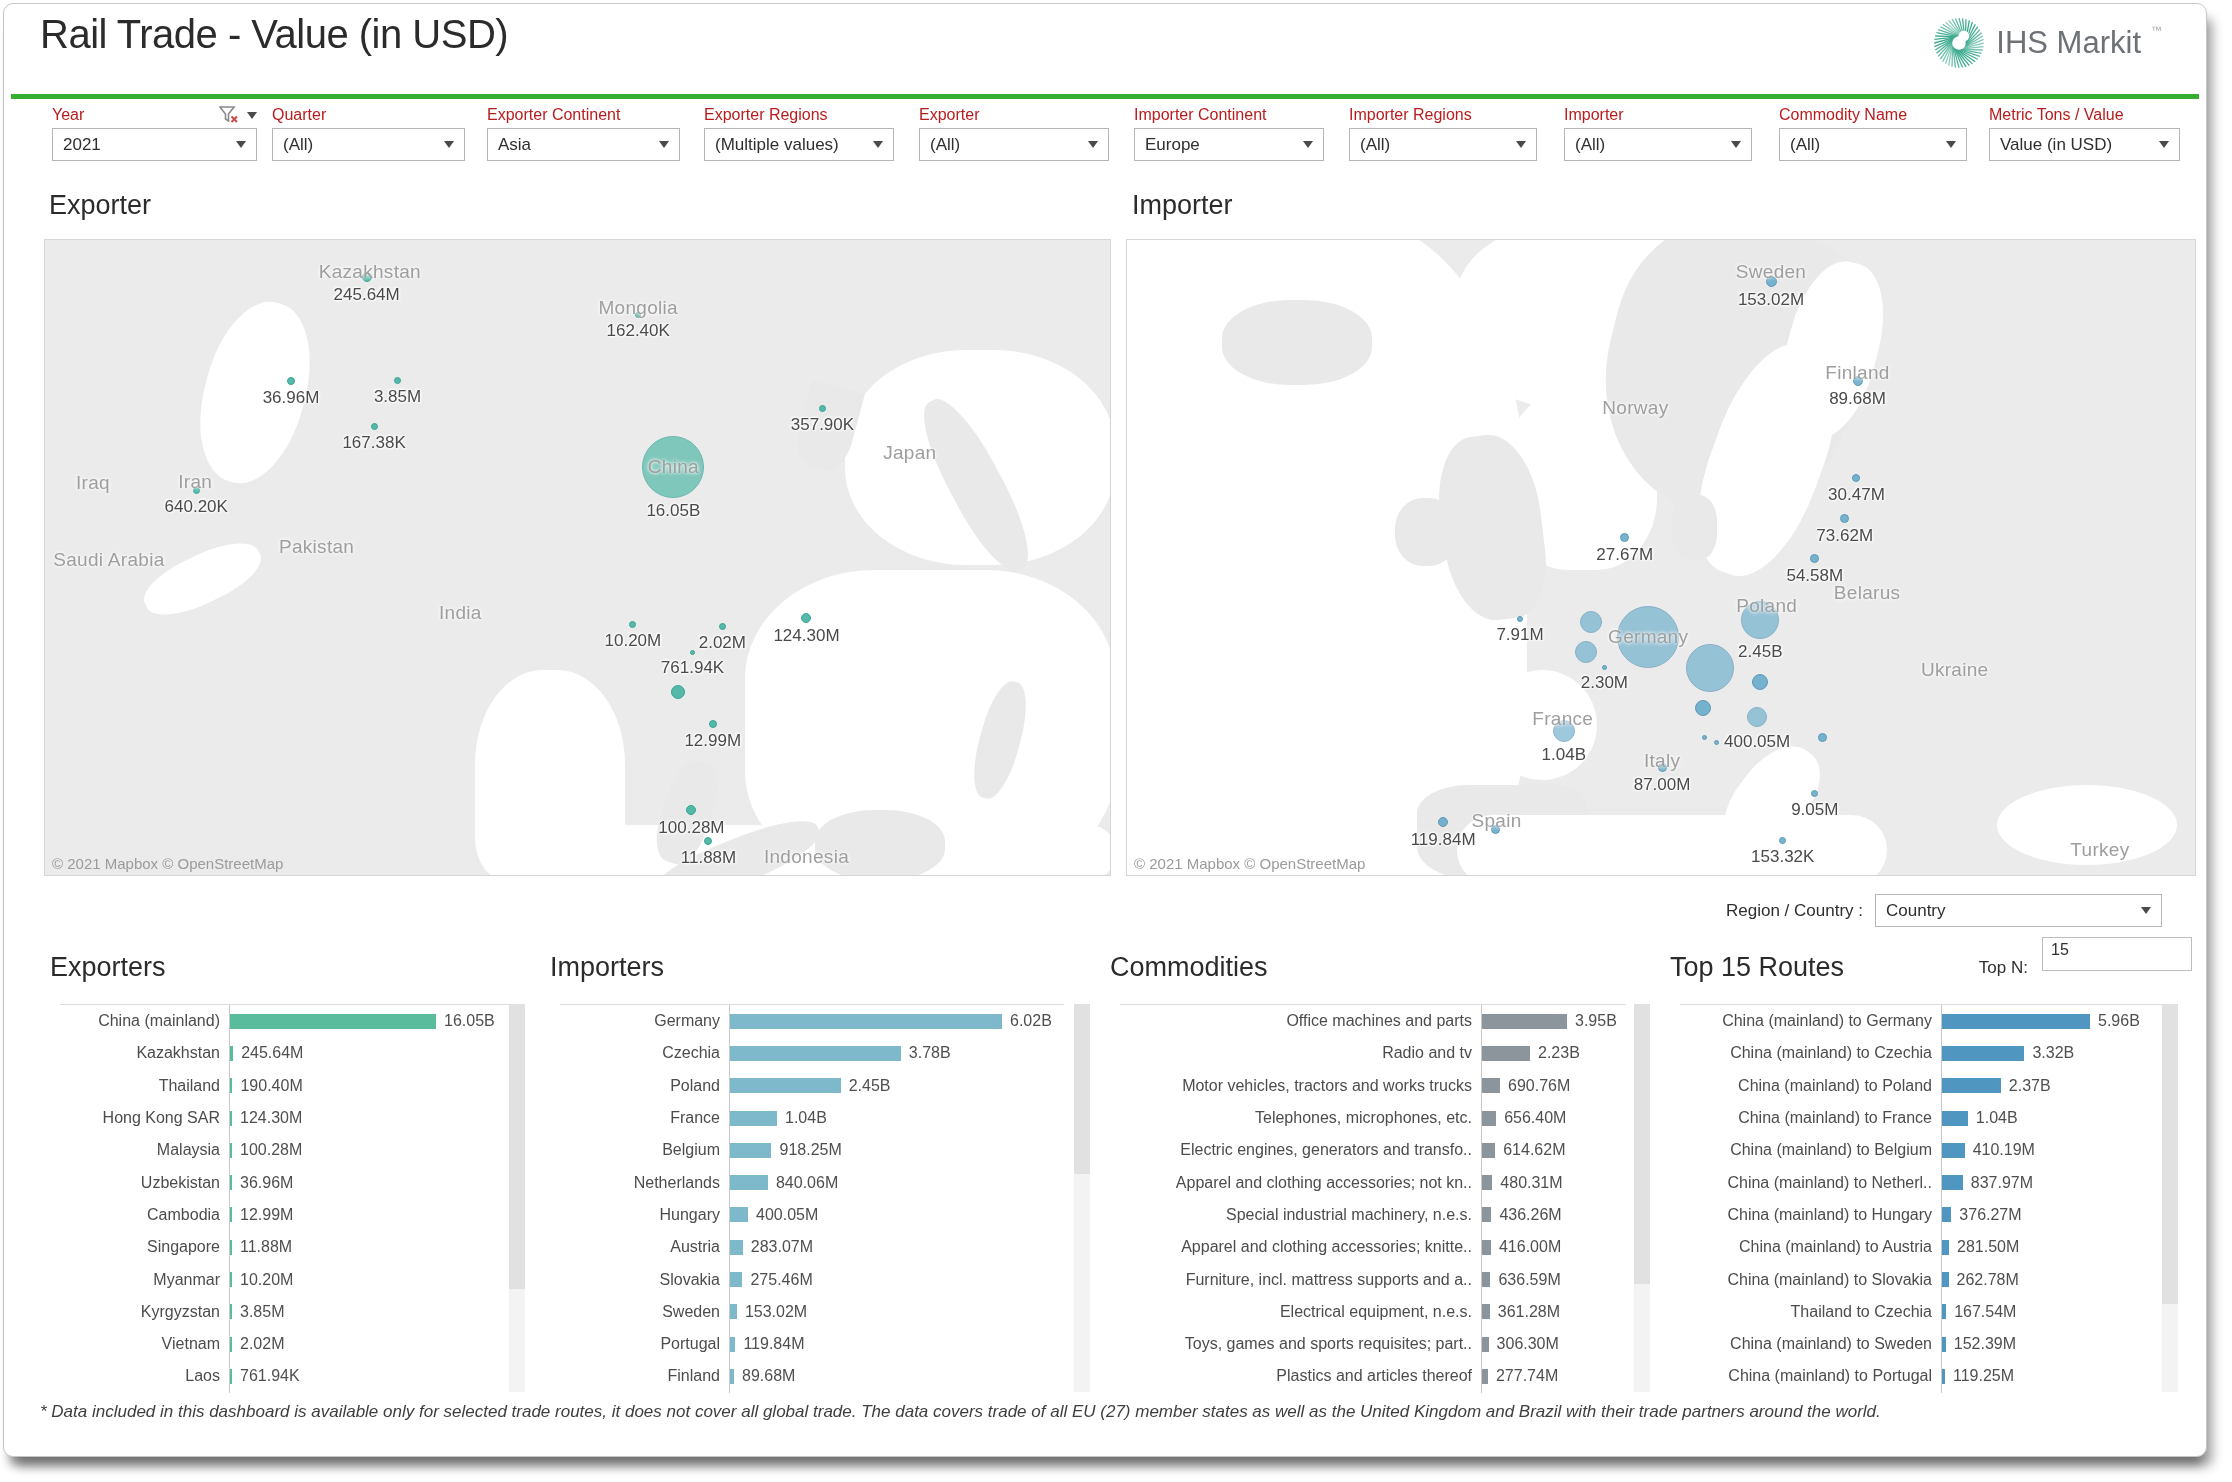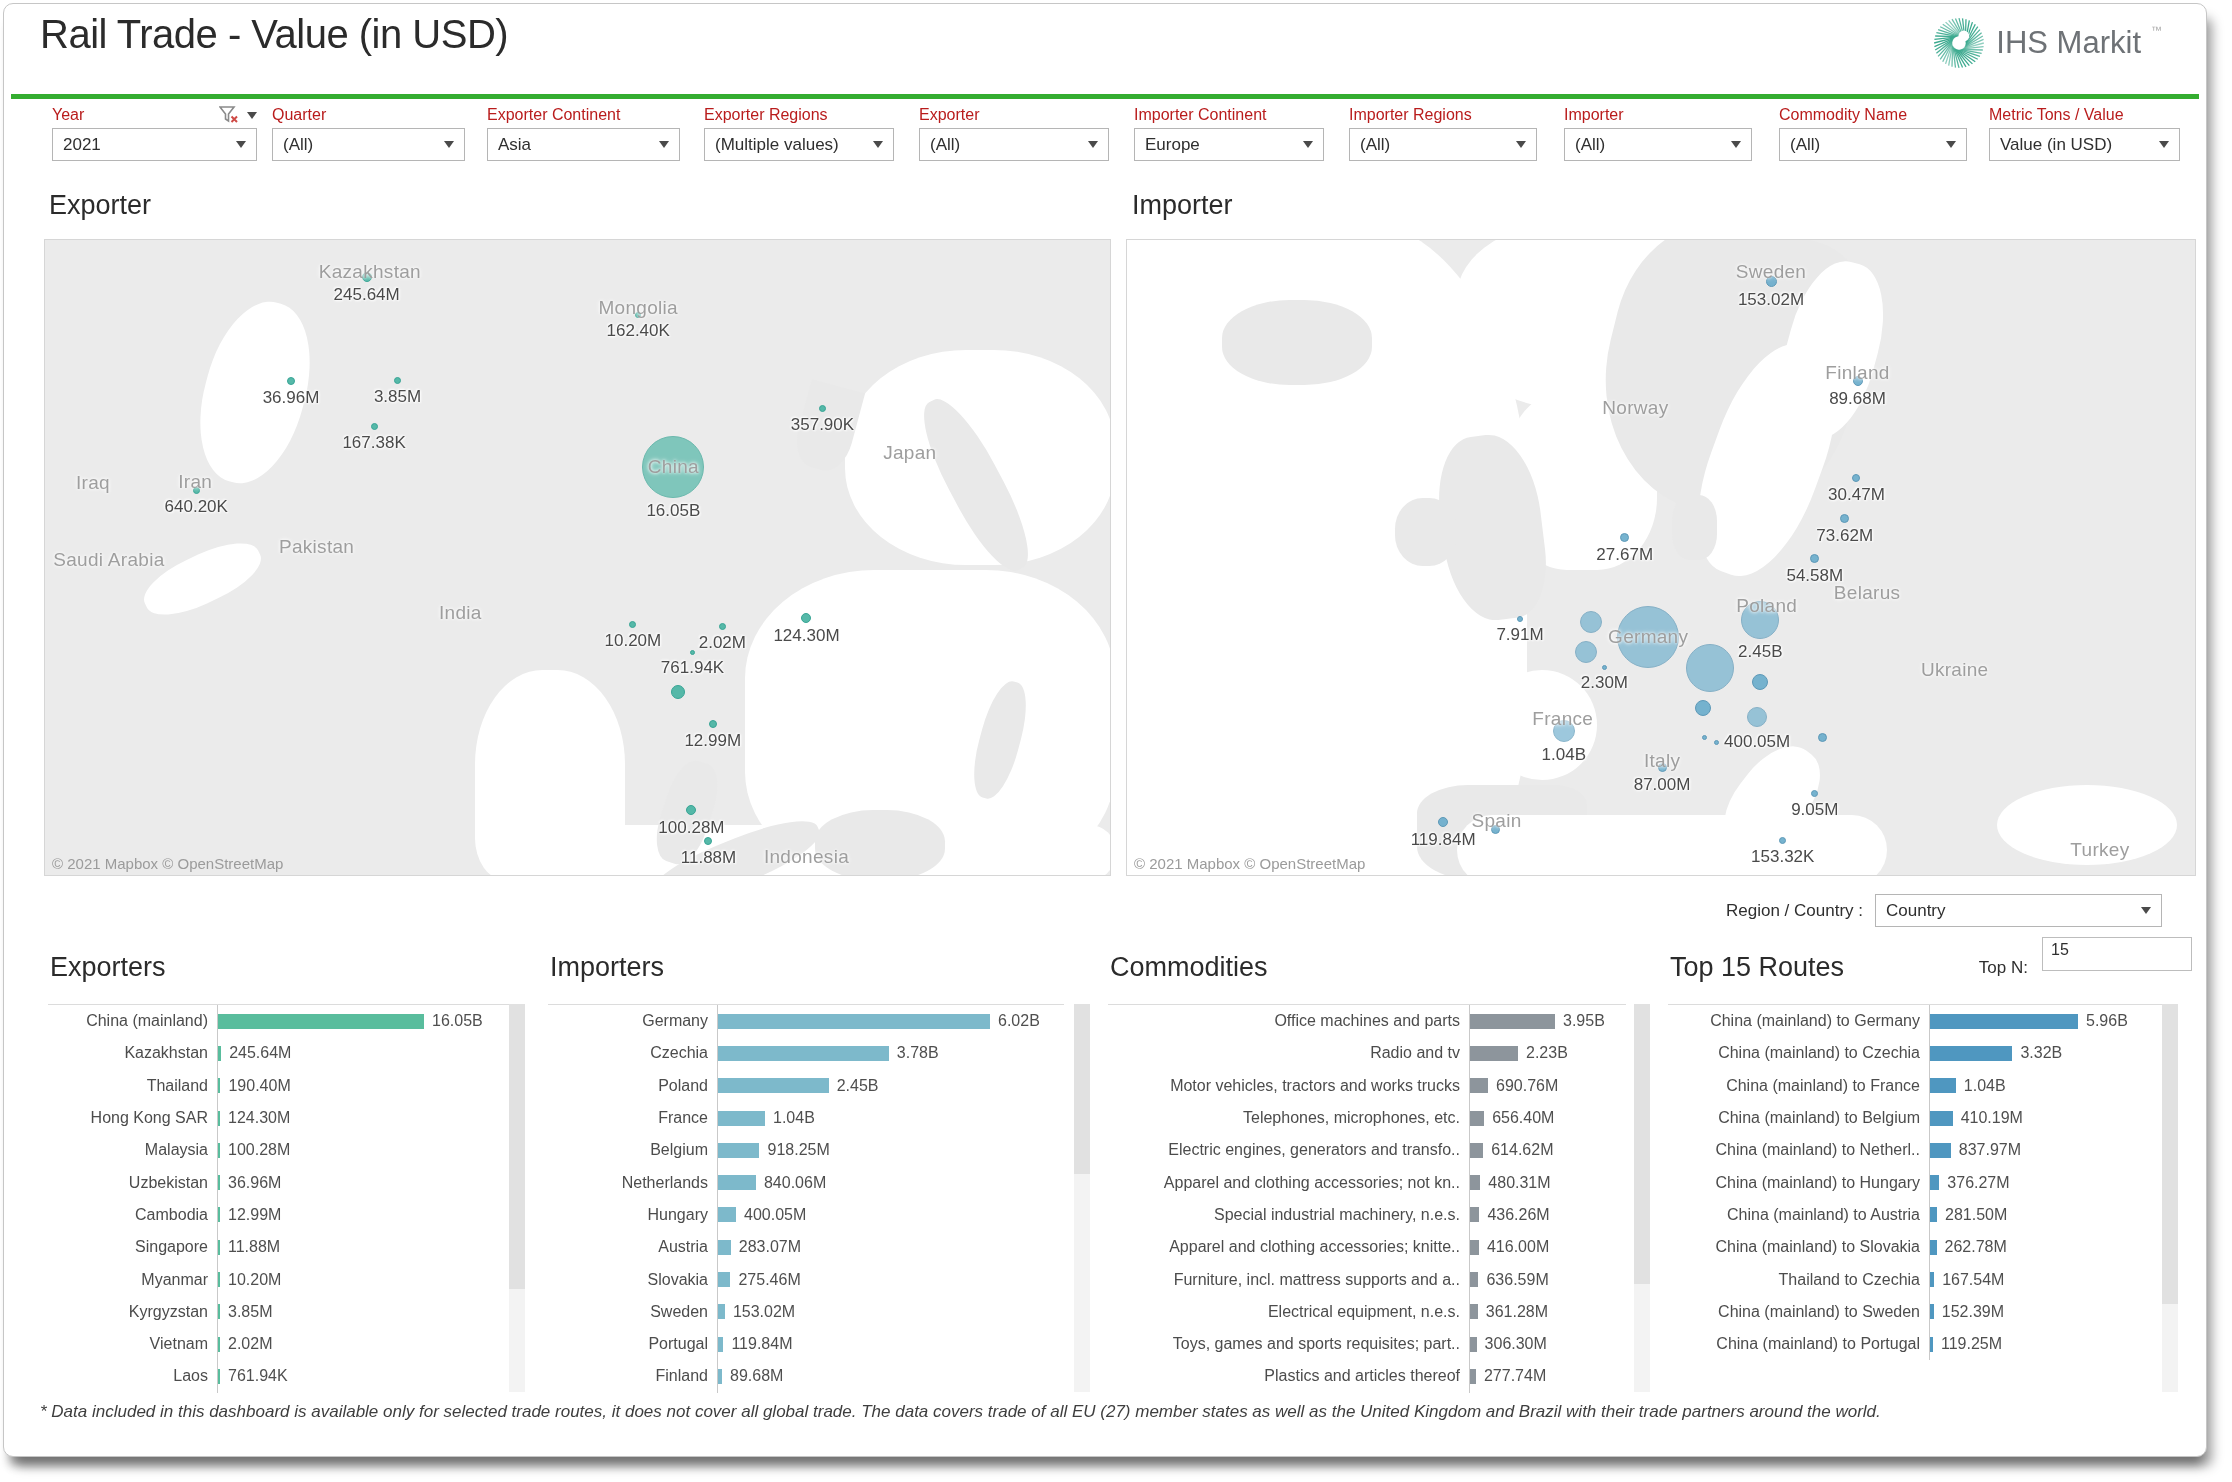--- a/index.html
+++ b/index.html
@@ -33,21 +33,21 @@
   .bval.side{transform:translateY(-50%);}
   .attrib{position:absolute;left:7px;bottom:3px;font-size:15px;color:#9b9b9b;z-index:5;}
   
   #region-row{position:absolute;top:890px;right:44px;display:flex;align-items:center;gap:12px;}
   #region-row .rlbl{font-size:17px;color:#2f2f2f;}
   #region-row .fbox{width:287px;}
   
   #charts-row{position:absolute;top:948px;left:0;width:100%;height:442px;}
   .panel{position:absolute;top:0;height:442px;}
   .panel h2{position:absolute;left:6px;top:0;margin:0;font-size:27px;font-weight:500;color:#2b2b2b;white-space:nowrap;}
-  .chart{position:absolute;top:52px;left:4px;right:30px;border-top:1px solid #dcdcdc;}
+  .chart{position:absolute;top:52px;left:16px;right:30px;border-top:1px solid #dcdcdc;}
   .brow{display:flex;align-items:center;height:32.3px;}
   .rlabel{text-align:right;padding-right:9px;font-size:16px;color:#4c4c4c;flex:none;white-space:nowrap;overflow:hidden;}
   .rbody{flex:1;display:flex;align-items:center;border-left:1px solid #c9c9c9;height:100%;}
   .rbar{height:15px;flex:none;}
   .rval{margin-left:8px;font-size:16px;color:#4f4f4f;white-space:nowrap;}
   .scroll{position:absolute;top:52px;bottom:2px;width:16px;background:#f3f3f3;}
   .thumb{width:100%;background:#e1e1e1;}
   #topn-label{position:absolute;right:166px;top:6px;font-size:17px;color:#2f2f2f;}
   #topn-input{position:absolute;right:2px;top:-15px;width:150px;height:34px;border:1px solid #bdbdbd;box-sizing:border-box;
               font-size:16px;padding:1px 8px 10px 8px;font-family:inherit;color:#2f2f2f;}
@@ -644,20 +644,27 @@
             </span>
           </div>
           <div class="brow">
             <span class="rlabel" style="width: 252px;">China (mainland) to Czechia</span>
             <span class="rbody">
               <span class="rbar" style="width: 82.443px; background: rgb(79, 151, 192);"></span>
               <span class="rval">3.32B</span>
             </span>
           </div>
           <div class="brow">
+            <span class="rlabel" style="width: 252px;">China (mainland) to Poland</span>
+            <span class="rbody">
+              <span class="rbar" style="width: 58.8523px; background: rgb(79, 151, 192);"></span>
+              <span class="rval">2.37B</span>
+            </span>
+          </div>
+          <div class="brow">
             <span class="rlabel" style="width: 252px;">China (mainland) to France</span>
             <span class="rbody">
               <span class="rbar" style="width: 25.8255px; background: rgb(79, 151, 192);"></span>
               <span class="rval">1.04B</span>
             </span>
           </div>
           <div class="brow">
             <span class="rlabel" style="width: 252px;">China (mainland) to Belgium</span>
             <span class="rbody">
               <span class="rbar" style="width: 22.6845px; background: rgb(79, 151, 192);"></span>

